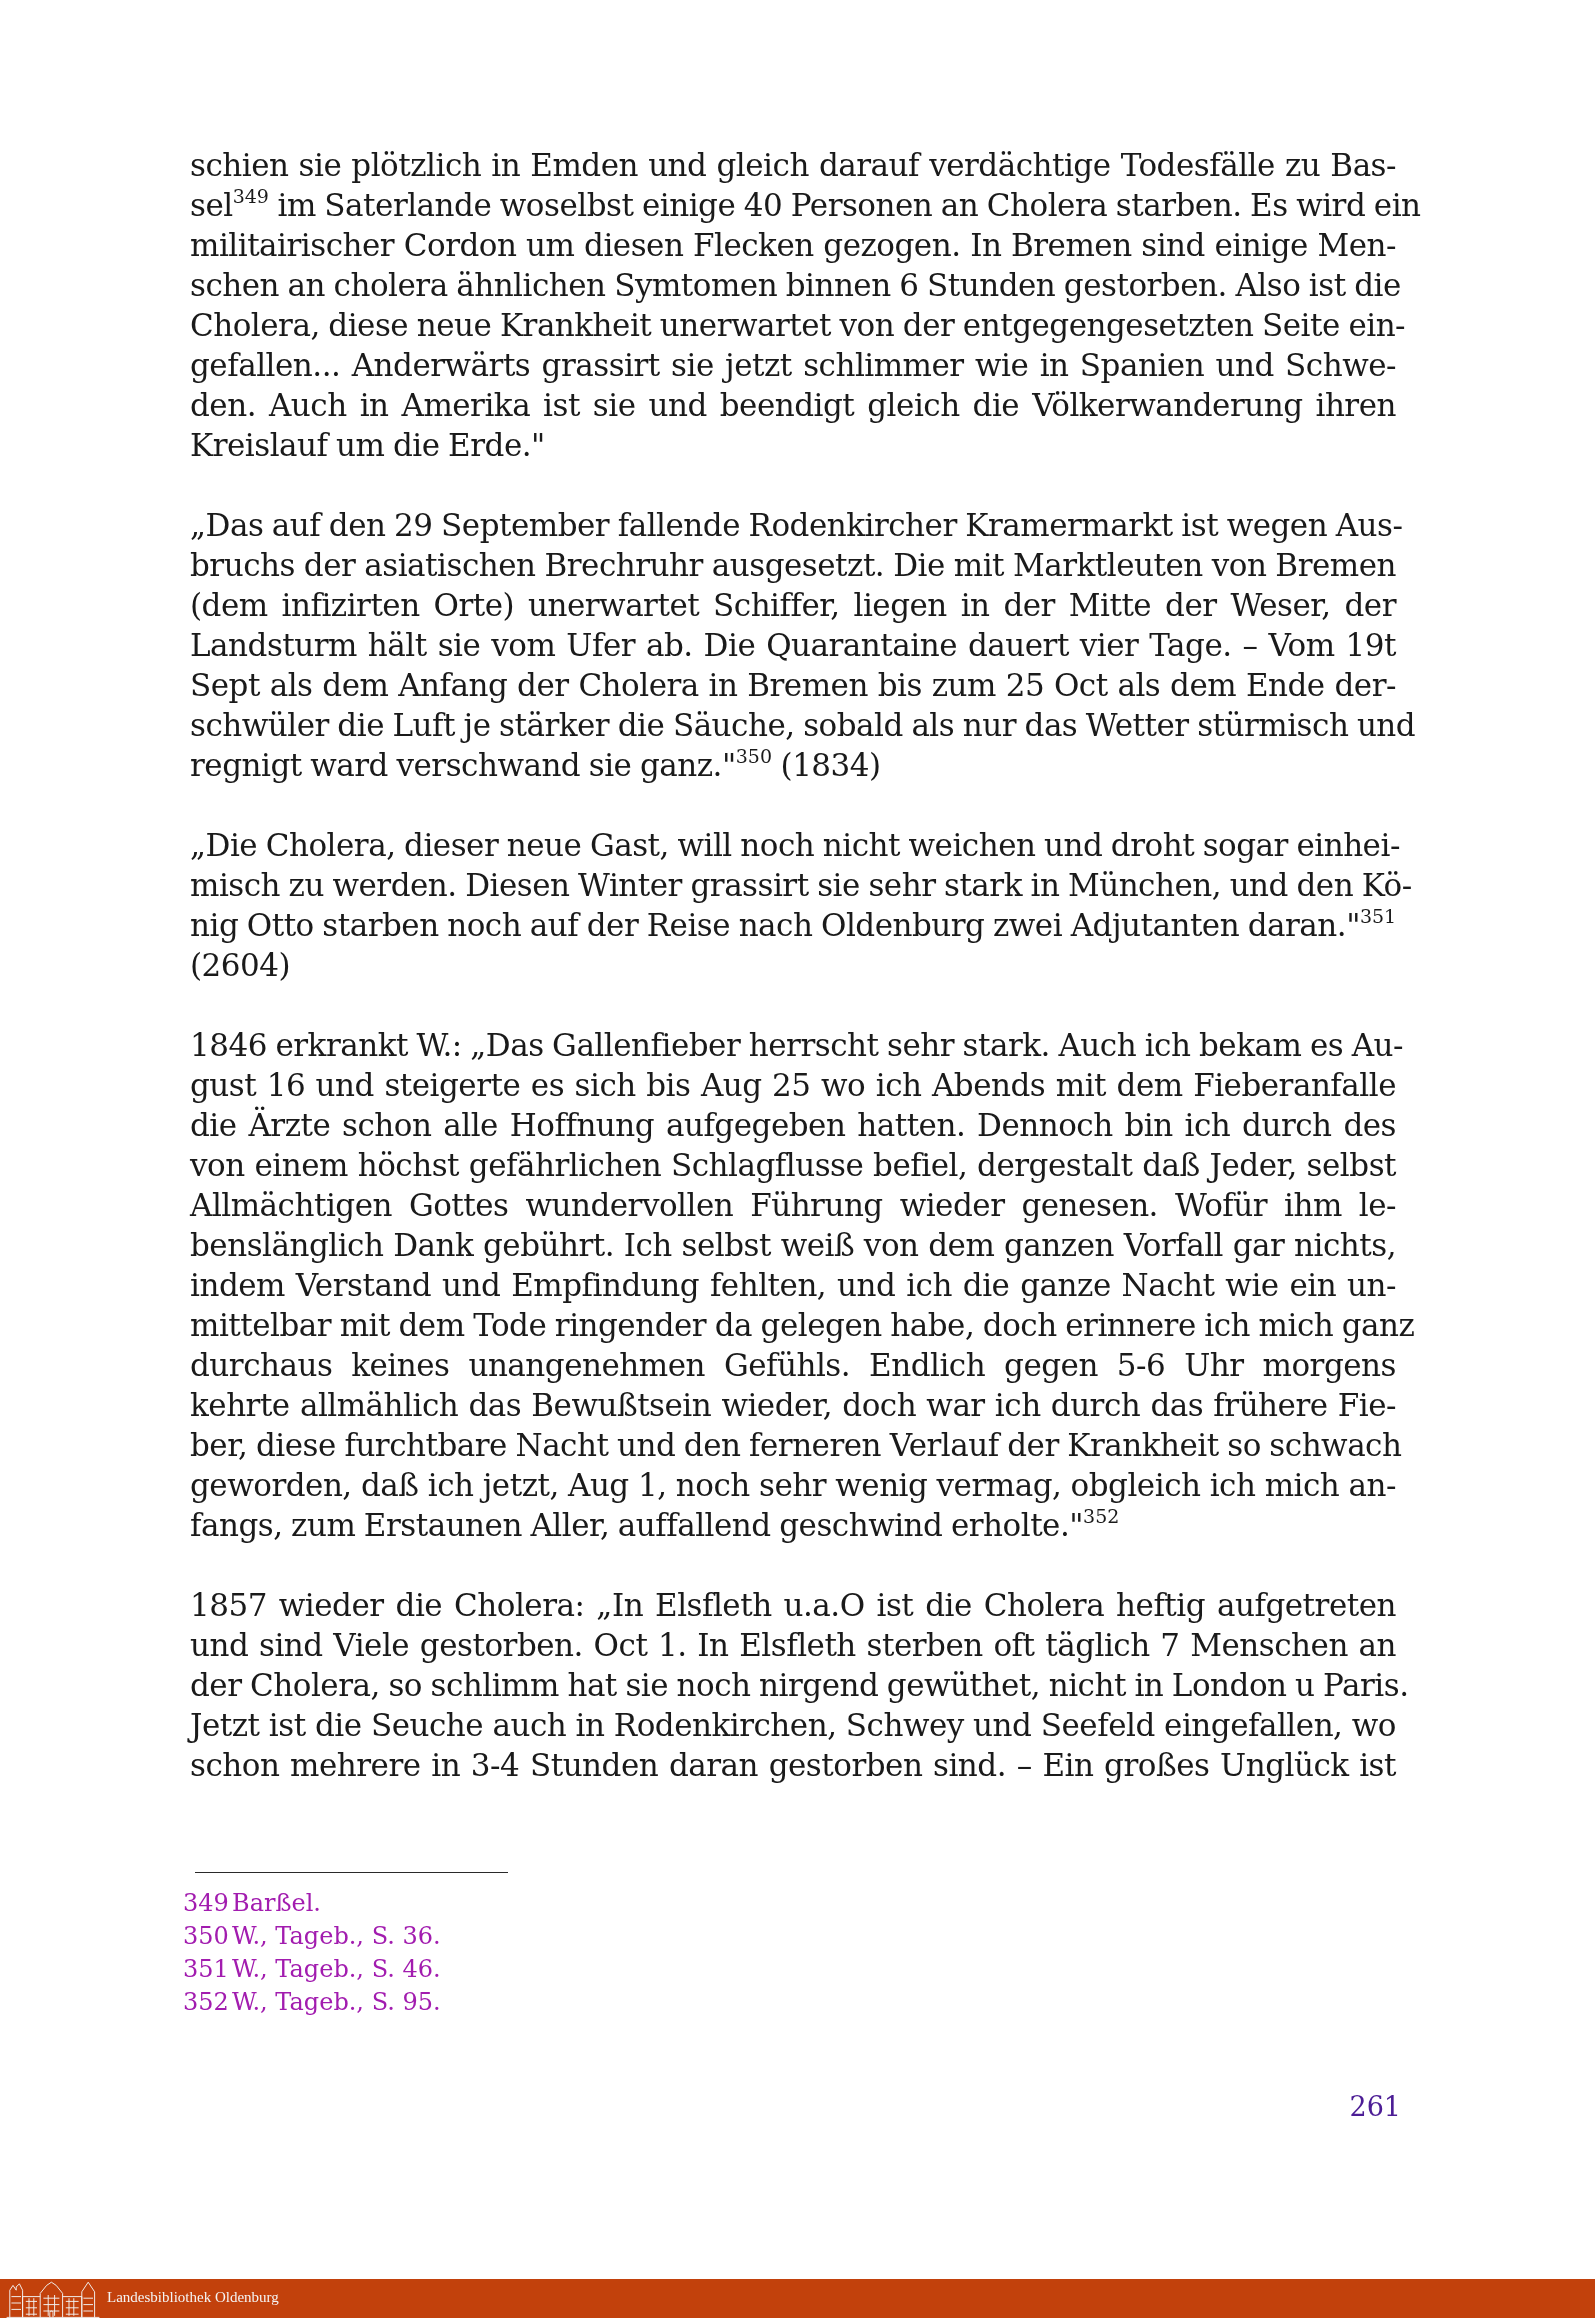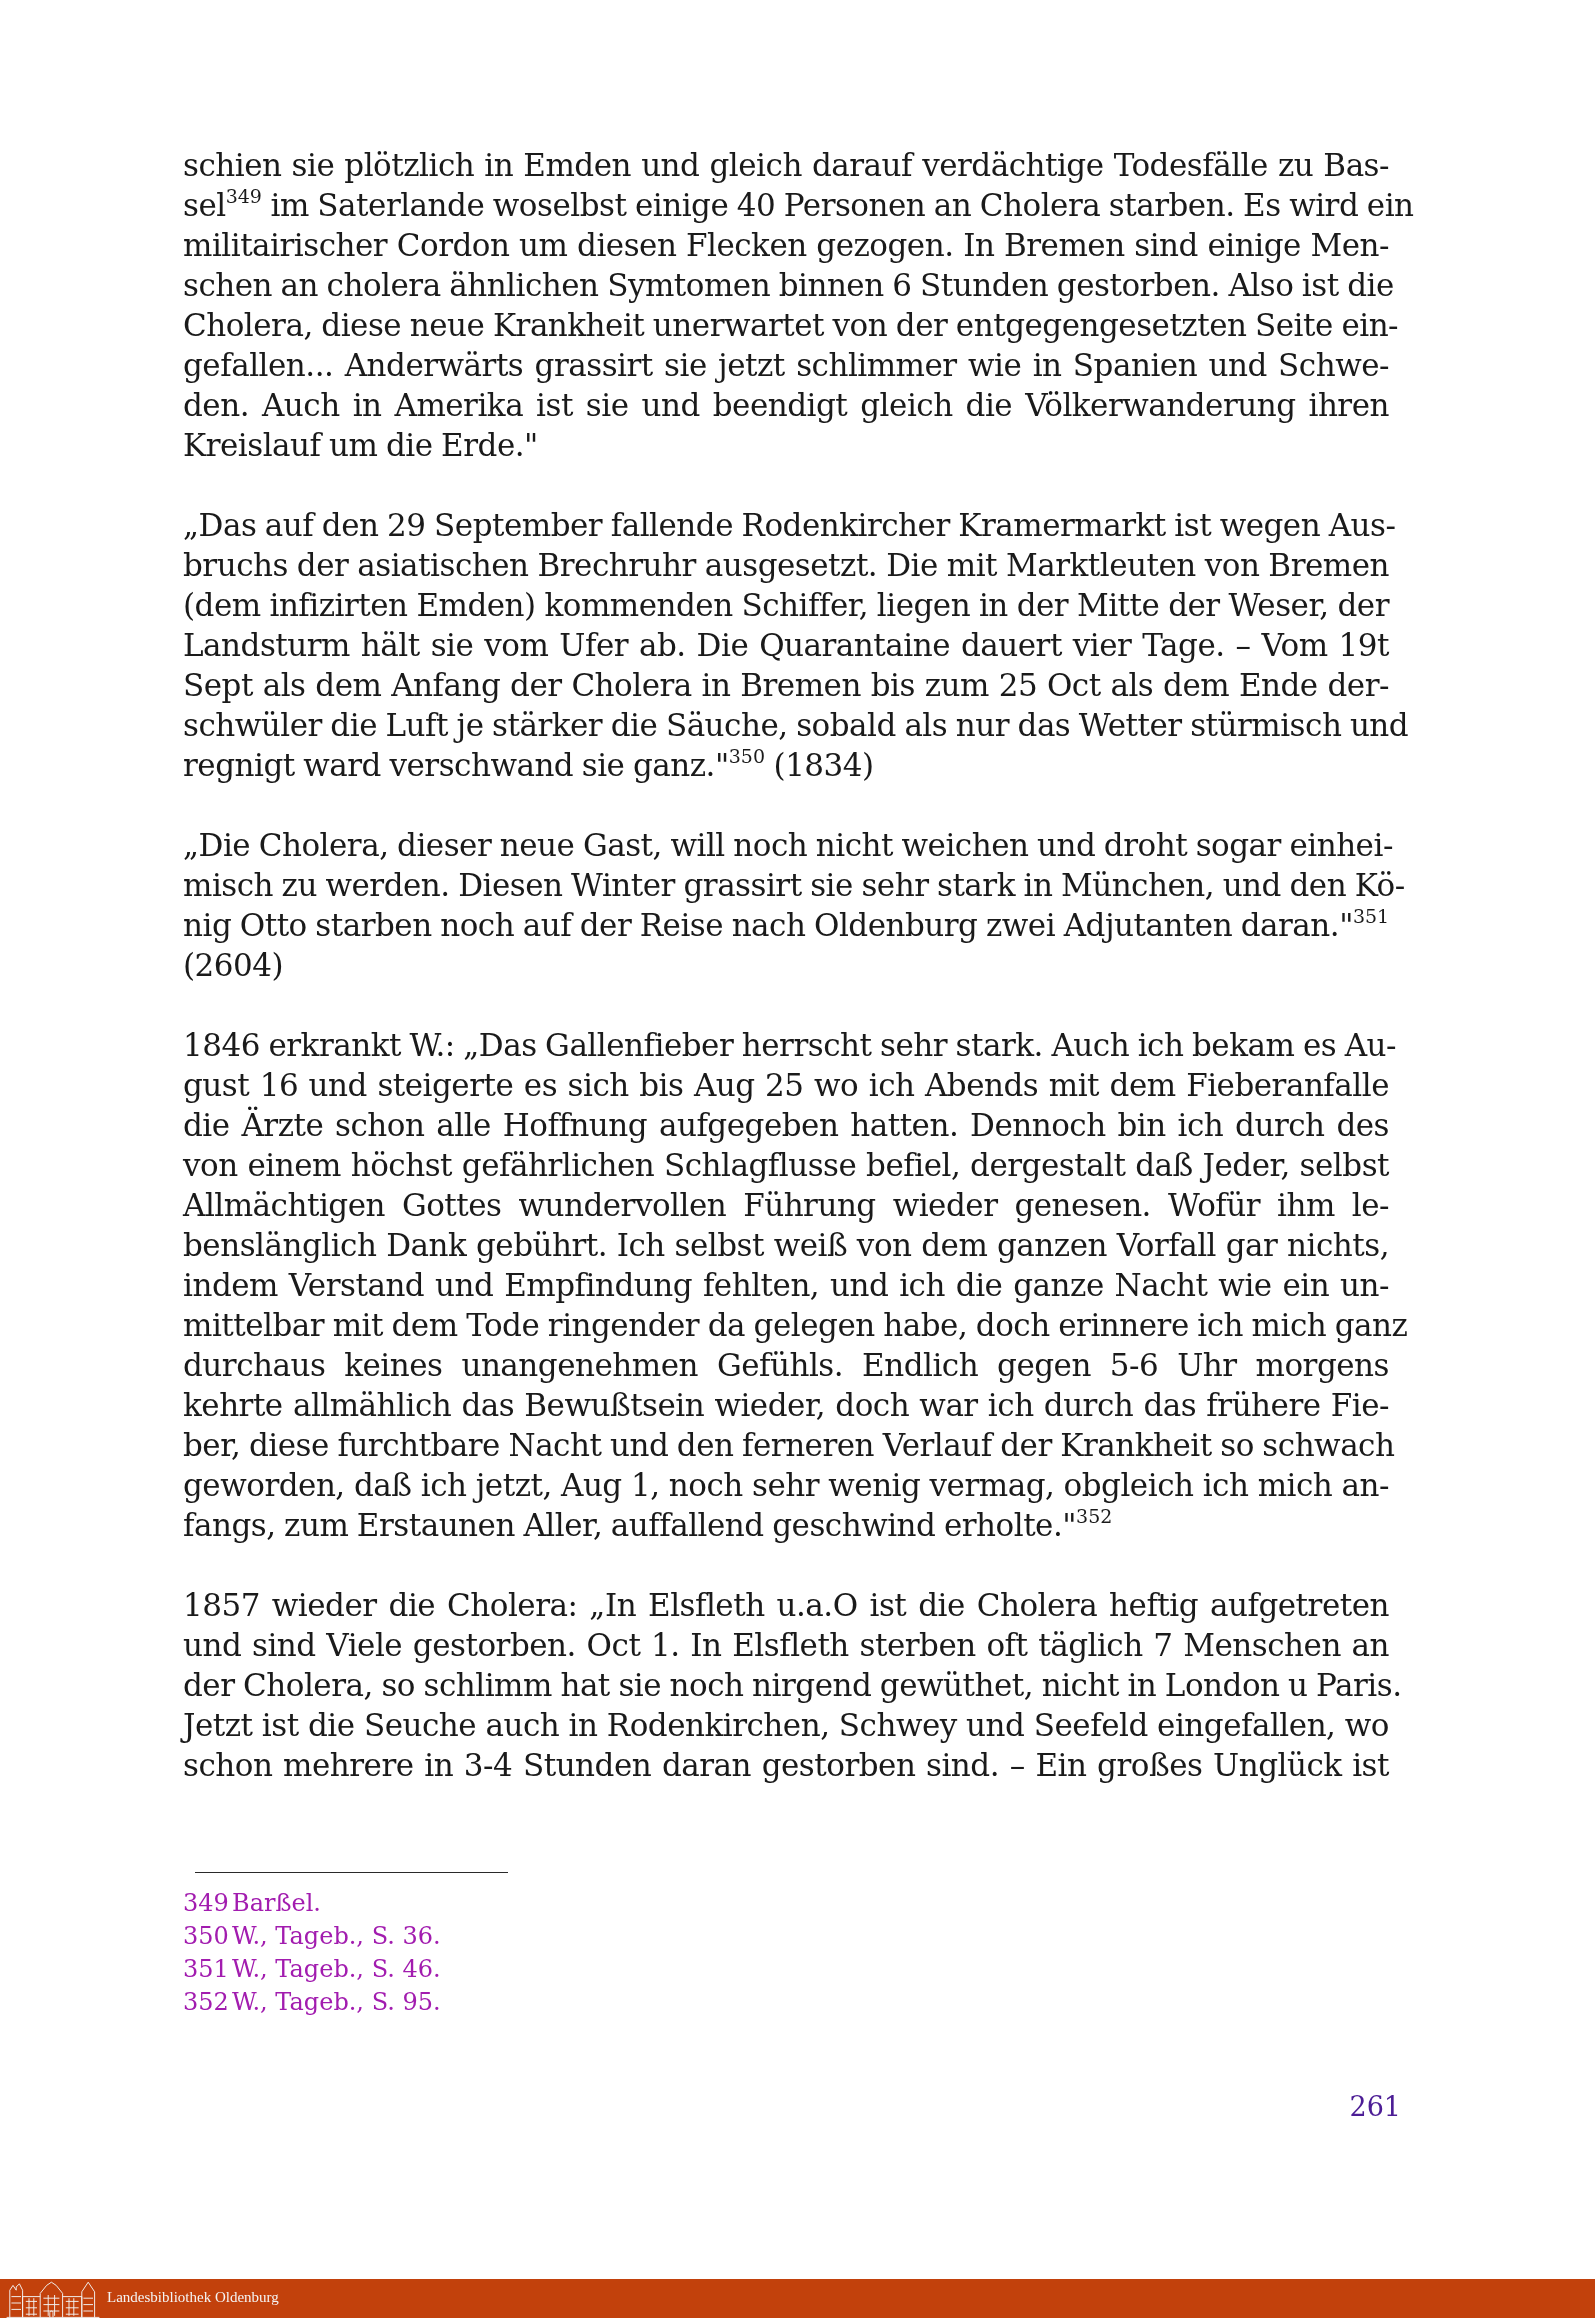--- a/index.html
+++ b/index.html
@@ -10,21 +10,21 @@
     body {
       width: 1595px;
       height: 2319px;
       position: relative;
       overflow: hidden;
       font-family: "DejaVu Serif", "Liberation Serif", serif;
       color: #1a1a1a;
     }
     .page {
       position: absolute;
-      left: 183px;
+      left: 190px;
       top: 145px;
       width: 1206px;
     }
     .para {
       font-size: 31px;
       line-height: 40px;
       text-align: justify;
       margin: 0 0 40px 0;
       letter-spacing: -0.5px;
       word-spacing: -0.8px;
@@ -106,21 +106,21 @@
       <span class="line">militairischer Cordon um diesen Flecken gezogen. In Bremen sind einige Men-</span>
       <span class="line">schen an cholera ähnlichen Symtomen binnen 6 Stunden gestorben. Also ist die</span>
       <span class="line">Cholera, diese neue Krankheit unerwartet von der entgegengesetzten Seite ein-</span>
       <span class="line">gefallen... Anderwärts grassirt sie jetzt schlimmer wie in Spanien und Schwe-</span>
       <span class="line">den. Auch in Amerika ist sie und beendigt gleich die Völkerwanderung ihren</span>
       <span class="line last">Kreislauf um die Erde."</span>
     </div>
   <div class="para">
       <span class="line">„Das auf den 29 September fallende Rodenkircher Kramermarkt ist wegen Aus-</span>
       <span class="line">bruchs der asiatischen Brechruhr ausgesetzt. Die mit Marktleuten von Bremen</span>
-      <span class="line">(dem infizirten Emden) kommenden Schiffer, liegen in der Mitte der Weser, der</span>
+      <span class="line">(dem infizirten Orte) unerwartet Schiffer, liegen in der Mitte der Weser, der</span>
       <span class="line">Landsturm hält sie vom Ufer ab. Die Quarantaine dauert vier Tage. – Vom 19t</span>
       <span class="line">Sept als dem Anfang der Cholera in Bremen bis zum 25 Oct als dem Ende der-</span>
       <span class="line">schwüler die Luft je stärker die Säuche, sobald als nur das Wetter stürmisch und</span>
       <span class="line last">regnigt ward verschwand sie ganz."<sup>350</sup> (1834)</span>
     </div>
   <div class="para">
       <span class="line">„Die Cholera, dieser neue Gast, will noch nicht weichen und droht sogar einhei-</span>
       <span class="line">misch zu werden. Diesen Winter grassirt sie sehr stark in München, und den Kö-</span>
       <span class="line">nig Otto starben noch auf der Reise nach Oldenburg zwei Adjutanten  daran."<sup>351</sup></span>
       <span class="line last">(2604)</span>

